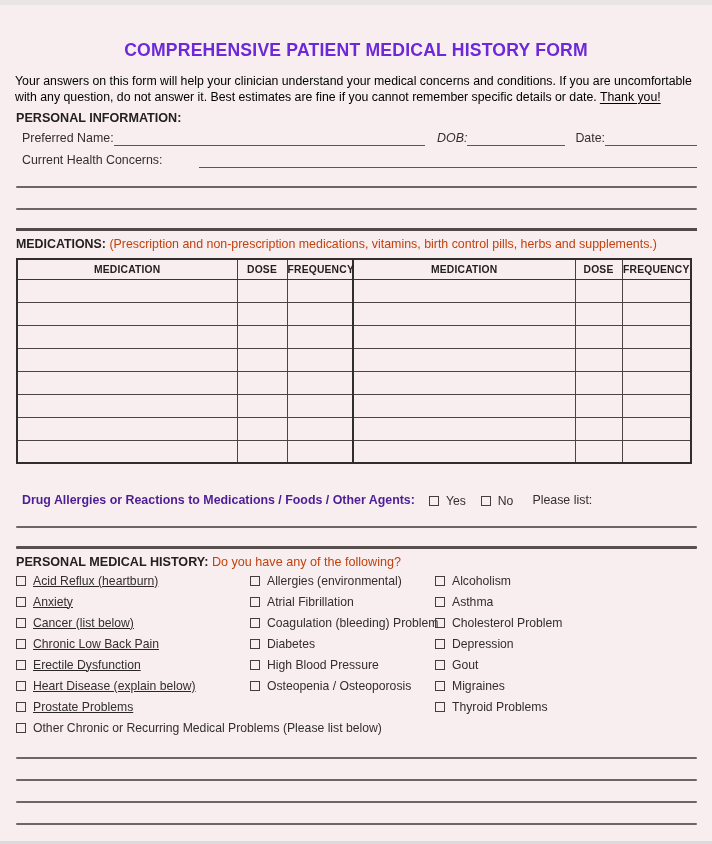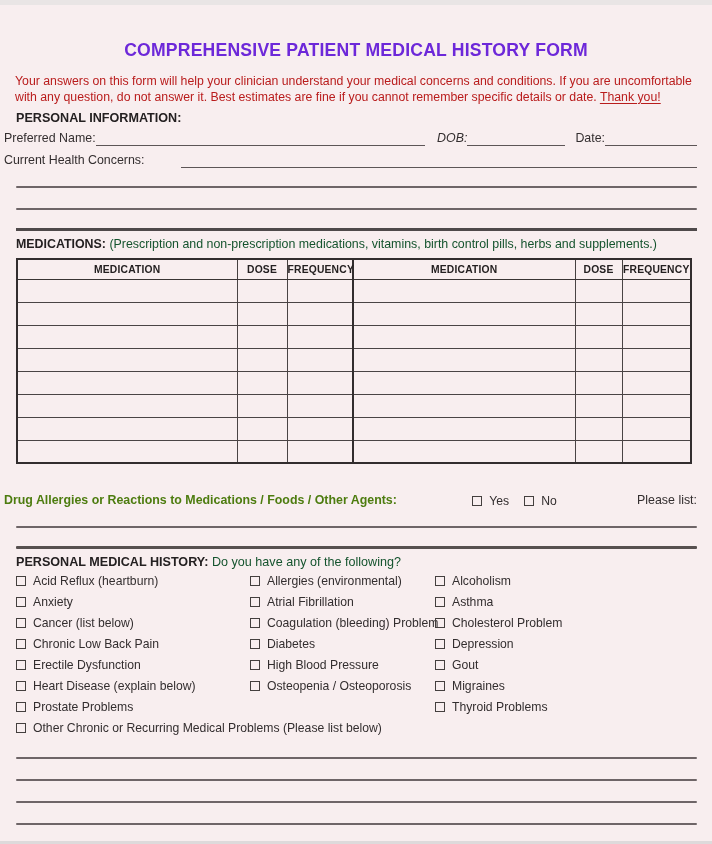--- a/index.html
+++ b/index.html
@@ -15,33 +15,33 @@
     position:absolute; top:13px; left:0; right:0; text-align:center;
     font-size:14.6px; font-weight:bold; color:#211d1e;
     text-decoration:underline; text-underline-offset:3px; text-decoration-thickness:1.5px;
   }
   .title {
     position:absolute; top:40px; left:0; right:0; text-align:center;
     font-size:17.6px; font-weight:bold; letter-spacing:0.2px; color:#6d28d9;
   }
   .intro {
     position:absolute; top:74px; left:15px; width:684px;
-    font-size:12.3px; line-height:15.5px; color:#b91c1c;
+    font-size:12.3px; line-height:15.5px; color:#000000;
   }
   .intro .u { text-decoration:underline; text-underline-offset:2px; }
 
   .sec-head { position:absolute; left:16px; font-size:12.6px; font-weight:bold; color:#242021; }
-  .sec-head .note, .sec-head .q { font-weight:normal; color:#14532d; }
+  .sec-head .note, .sec-head .q { font-weight:normal; color:#c2410c; }
   .pi  { top:111px; }
   .med { top:237px; font-size:12.4px; }
   .pmh { top:555px; }
 
-  .row { position:absolute; left:4px; right:15px; display:flex; align-items:flex-end;justify-content:space-between; }
+  .row { position:absolute; left:22px; right:15px; display:flex; align-items:flex-end; }
   .row .lbl { font-size:12.4px; color:#332e2f; white-space:nowrap; line-height:15px; }
-  .row .b { font-weight:bold; color:#4d7c0f; }
+  .row .b { font-weight:bold; color:#4c1d95; }
   .line { display:inline-block; height:13px; border-bottom:1.4px solid #5d5556; }
   .fill { flex:1 1 auto; }
   .name-row { top:131px; }
   .chc-row  { top:153px;gap:36px; }
   .ml12 { margin-left:12px;font-style:italic; }
   .ml10 { margin-left:10px; }
   .w98 { width:98px; }
   .w92 { width:92px; }
 
   .lines { position:absolute; left:16px; right:15px; }
@@ -78,21 +78,21 @@
   .opts { display:inline-flex; gap:15px; margin-left:14px; }
   .opt { display:inline-flex; align-items:center; gap:5px; font-size:12.3px; color:#332e2f; }
   .box {
     width:10px; height:10px; flex:0 0 auto;
     border:1.4px solid #443f3e; background:transparent;
   }
   .pl { margin-left:19px; }
 
   .hist-cols { position:absolute; top:570px; left:16px; right:10px; display:flex; }
   .hist-col { display:flex; flex-direction:column; }
-  .hist-col:nth-child(1) { width:234px; }
+  .hist-col:nth-child(1) { width:234px;text-decoration:underline; }
   .hist-col:nth-child(2) { width:185px; }
   .hist-col:nth-child(3) { flex:1; }
   .chk { display:flex; align-items:center; gap:7px; height:21px; font-size:12.2px; color:#332e2f; }
   .chk .txt { white-space:nowrap; }
   .hist-full { position:absolute; top:717px; left:16px; }
 </style>
 </head>
 <body>
 
 <div class="page">

